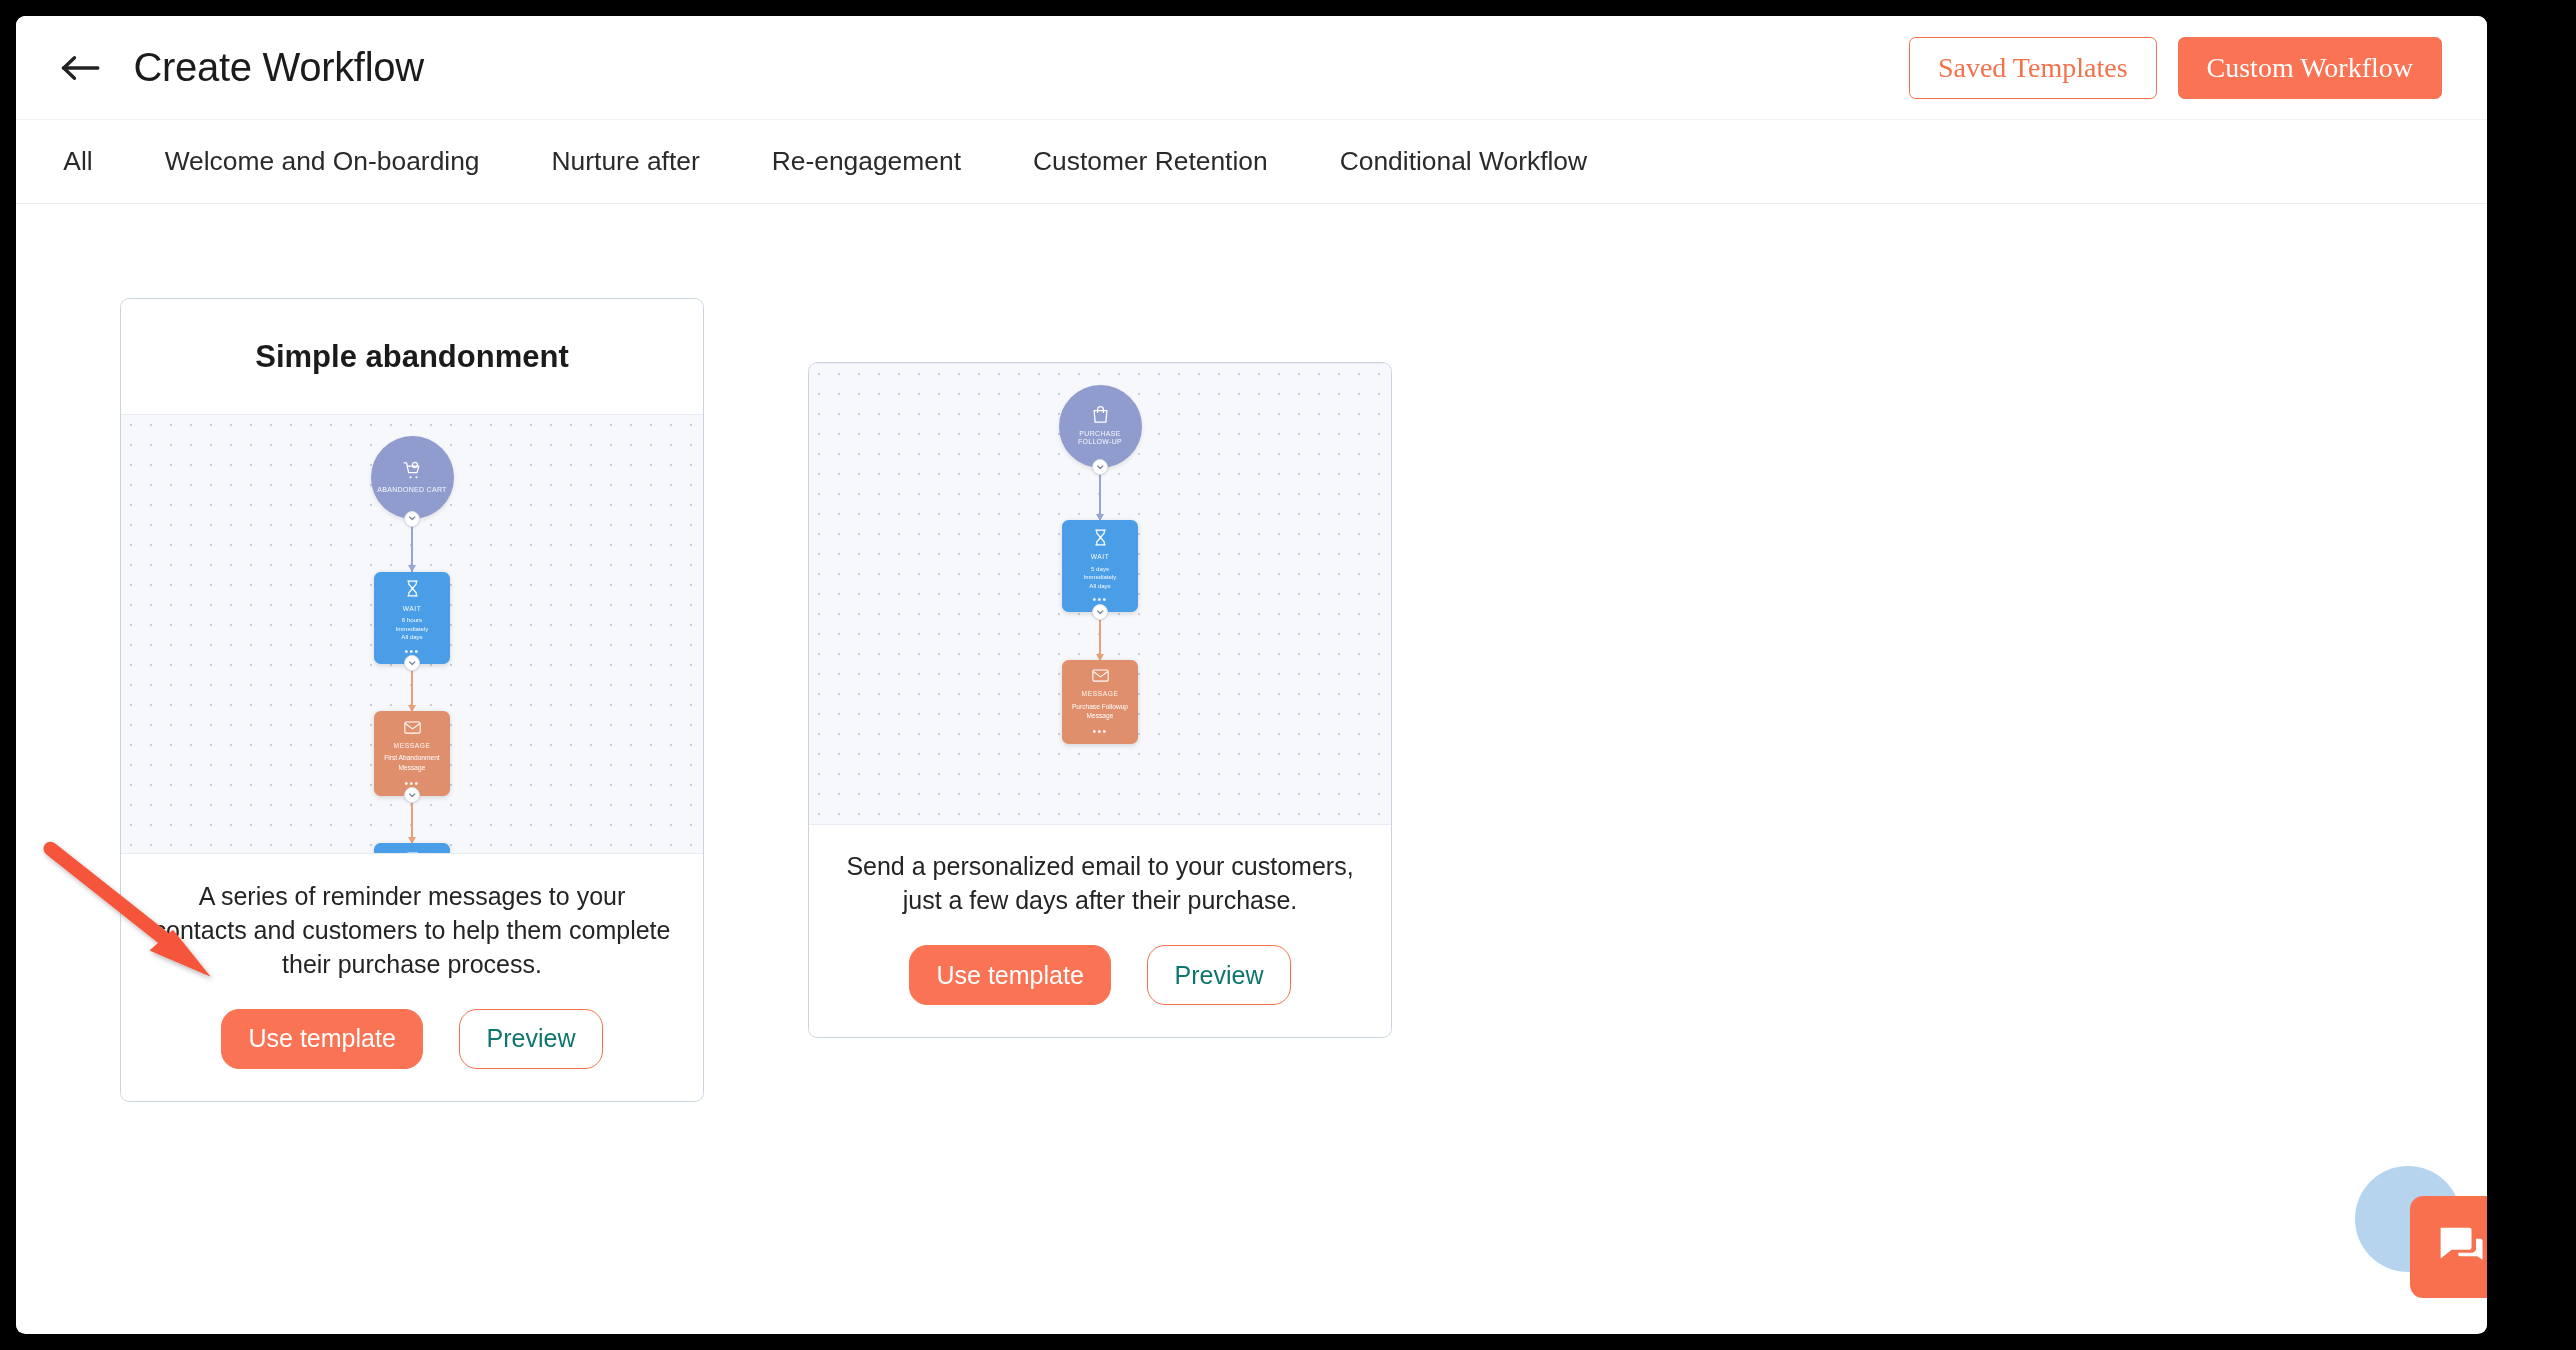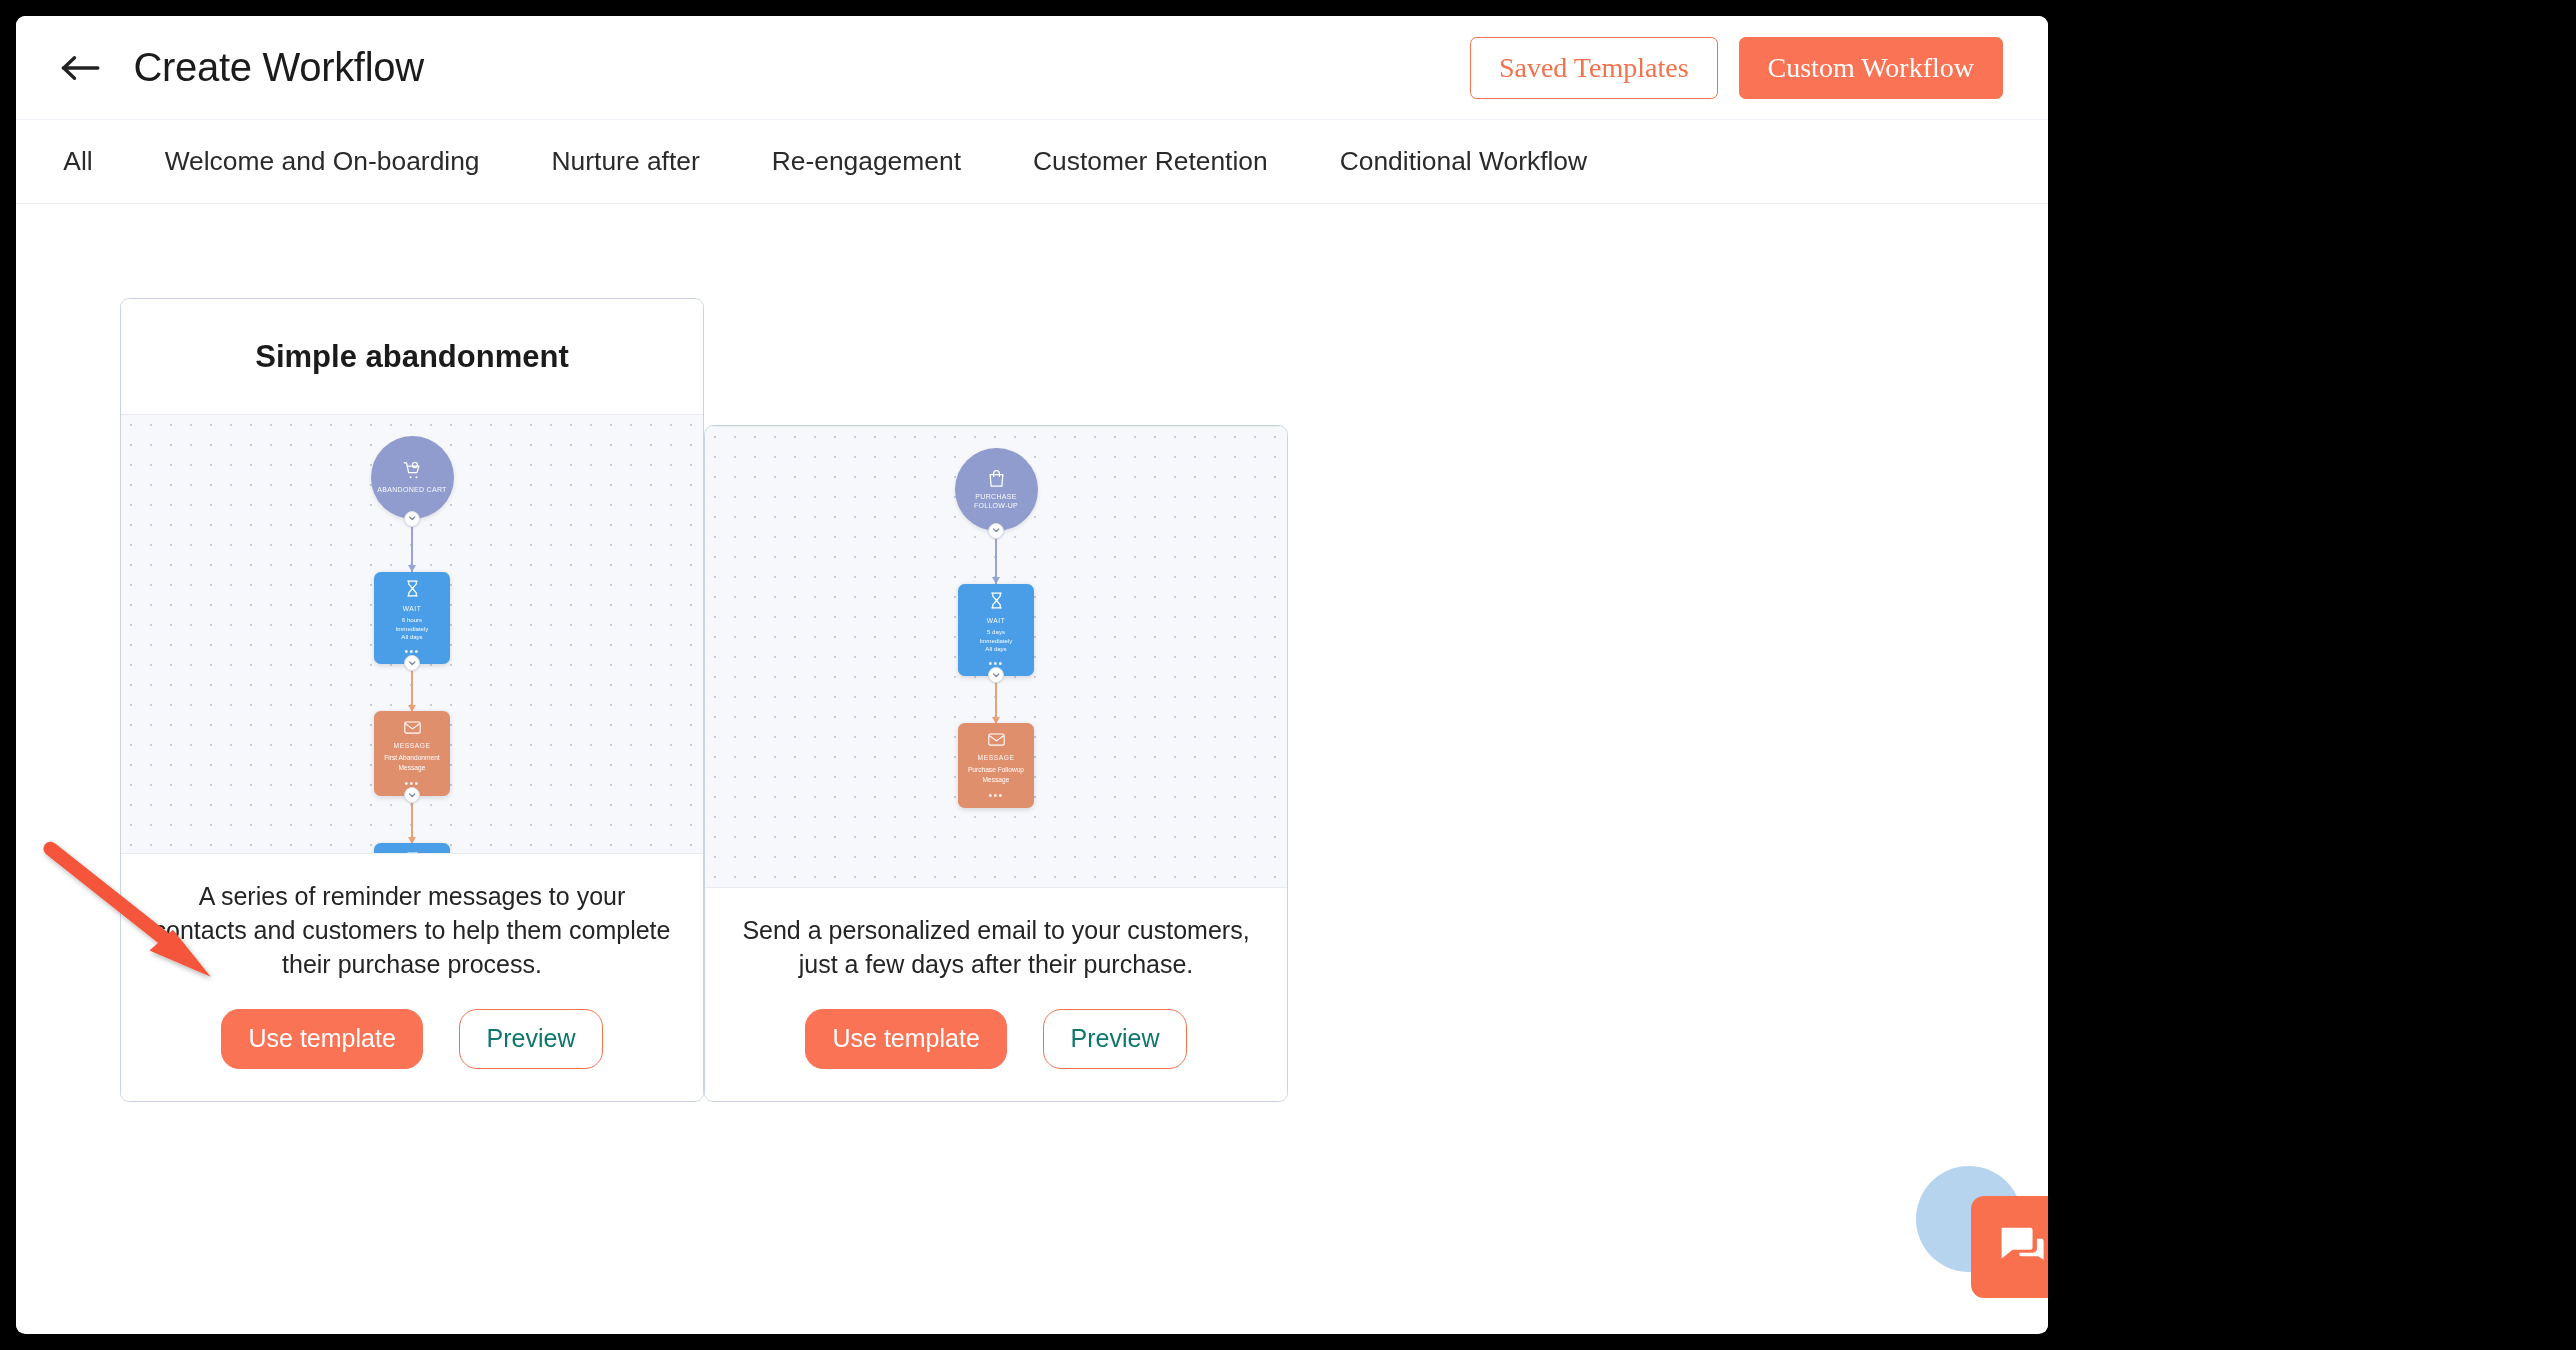--- a/index.html
+++ b/index.html
@@ -9,21 +9,21 @@
     height: 1350px;
     background: #000000;
     font-family: "Liberation Sans", sans-serif;
     overflow: hidden;
   }
 
   #frame {
     position: absolute;
     left: 16px;
     top: 16px;
-    width: 2032px;
+    width: 2471px;
     height: 1318px;
     background: #ffffff;
     border-radius: 9.4px;
     overflow: hidden;
   }
 
   
   #header {
     position: relative;
     height: 104px;
@@ -107,21 +107,22 @@
 
   
   #body {
     position: relative;
     height: calc(100% - 190px);
     background: #ffffff;
     padding: 94px 0 0 104px;
   }
   #cards {
     display: flex;
-    align-items: flex-end;
+    gap: 104px;
+    align-items: center;
   }
 
   .card {
     width: 584px;
     background: #ffffff;
     border: 1.9px solid #c9d4e3;
     border-radius: 9.4px;
     overflow: hidden;
     display: flex;
     flex-direction: column;

